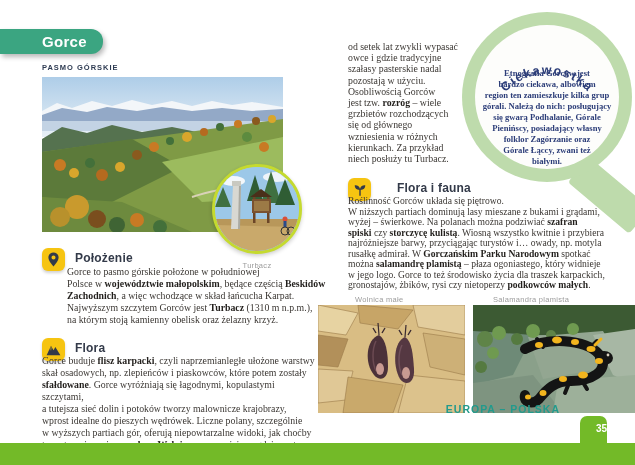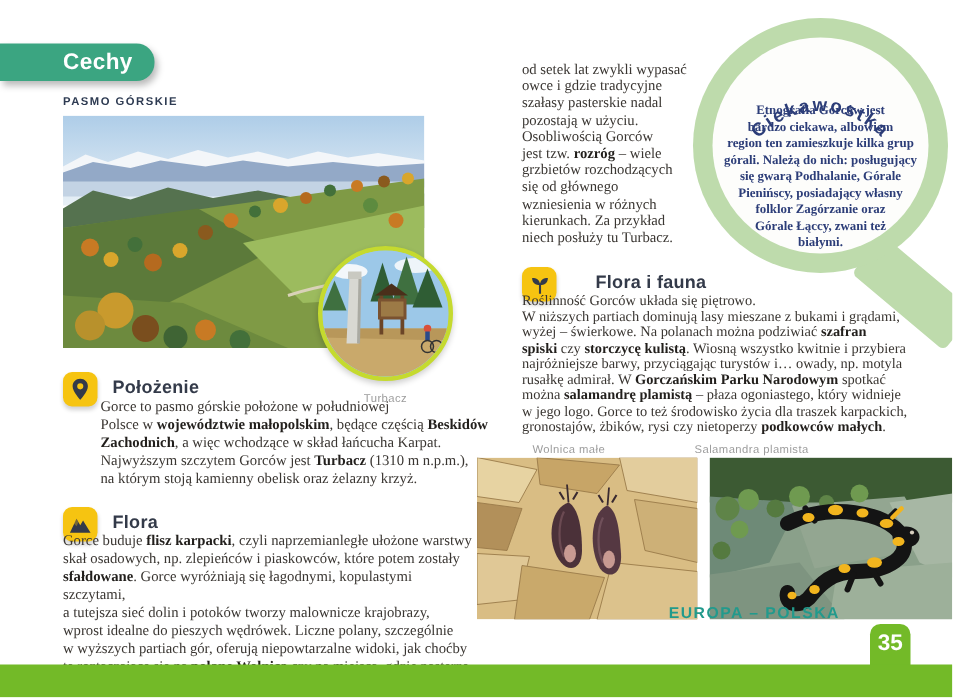--- a/index.html
+++ b/index.html
@@ -28,21 +28,21 @@
   }
   .inset-caption{
     position:absolute;left:212px;top:261px;width:90px;text-align:center;
     font-size:7.5px;color:#9c9c9c;letter-spacing:.3px;
   }
   .bottom-photo{position:absolute;top:305px;height:108px;overflow:hidden;}
   #photo-bats{left:318px;width:147px;}
   #photo-salamander{left:473px;width:162px;}
   .photo-caption{position:absolute;top:295px;font-size:7.5px;color:#9c9c9c;letter-spacing:.3px;}
   #caption-bats{left:355px;}
-  #caption-salamander{left:463px;}
+  #caption-salamander{left:493px;}
   
   .sec-icon{
     position:absolute;width:23px;height:23px;border-radius:6px;background:#f6c411;
     display:flex;align-items:center;justify-content:center;
     box-shadow:0 2px 3px rgba(0,0,0,.18);
   }
   .sec-head{position:absolute;font-size:12px;font-weight:bold;color:#333a49;letter-spacing:.2px;}
   .body-text{
     position:absolute;font-family:"Liberation Serif",serif;color:#3a3632;
     font-size:9.8px;line-height:12px;
@@ -74,34 +74,34 @@
   .cieka-title-svg{position:absolute;left:462px;top:12px;width:170px;height:170px;}
   .cieka-body{
     position:absolute;left:478px;top:68px;width:138px;text-align:center;
     font-family:"Liberation Serif",serif;font-size:8.6px;line-height:11px;
     color:#2c3d78;font-weight:bold;
   }
   
   .footer-bar{position:absolute;left:0;bottom:0;width:635px;height:22px;background:#73ba28;}
   .page-tab{
     position:absolute;left:580px;top:416px;width:27px;height:32px;background:#73ba28;
-    border-radius:7px 7px 0 0;color:#fff;font-weight:bold;font-size:15px;
-    text-align:center;line-height:26px;
+    border-radius:7px 7px 0 0;color:#fff;font-weight:bold;font-size:10px;
+    text-align:right;line-height:26px;
   }
   .footer-label{
     position:absolute;right:75px;top:403px;font-size:10.5px;font-weight:bold;
     color:#229a8c;letter-spacing:1px;
   }
 </style>
 </head>
 <body>
 
 <div id="page">
 
-  <div class="title-banner">Cechy</div>
+  <div class="title-banner">Gorce</div>
   <div class="kicker">PASMO GÓRSKIE</div>
 
   <div class="main-photo">
     <svg width="241" height="155" viewBox="0 0 241 155">
       <defs>
         <linearGradient id="sky" x1="0" y1="0" x2="0" y2="1">
           <stop offset="0" stop-color="#aecde8"></stop>
             <stop offset="1" stop-color="#e8f0f6"></stop>
         </linearGradient>
       </defs>

